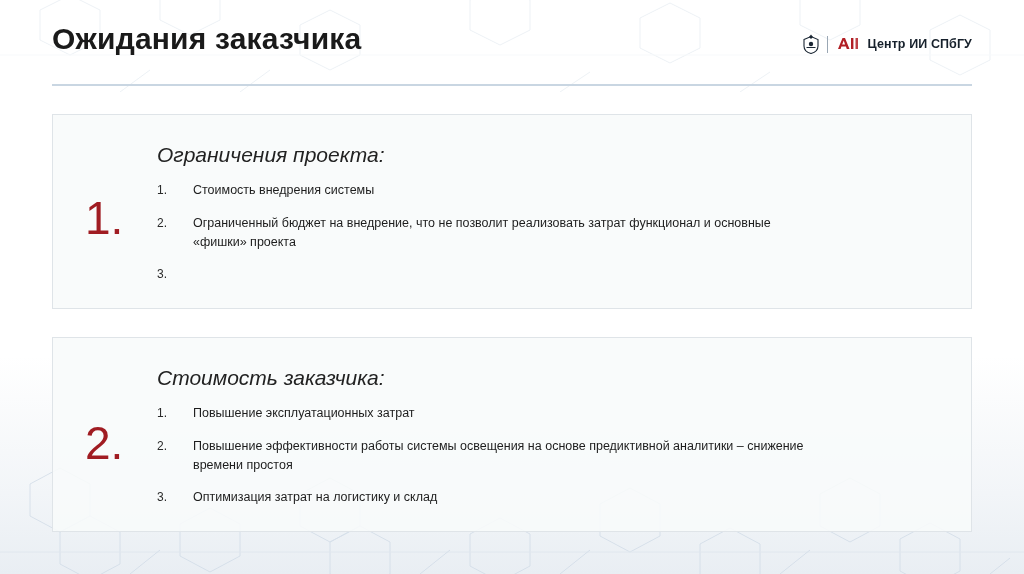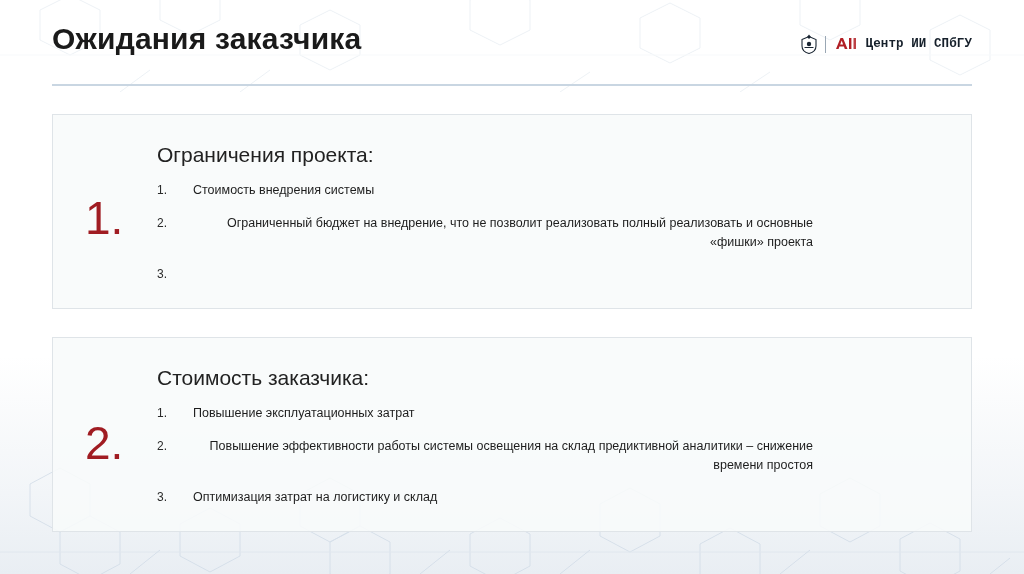--- a/index.html
+++ b/index.html
@@ -58,21 +58,20 @@
     color: #1a1a1a;
     letter-spacing: 0.2px;
   }
   .brand {
     position: absolute;
     right: 52px;
     top: 34px;
     display: flex;
     align-items: center;
     gap: 7px;
-    font-family: Liberation Mono, monospace;
   }
   .brand-emblem {
     width: 18px;
     height: 20px;
     display: block;
   }
   .brand-divider {
     width: 1px;
     height: 17px;
     background: #9aa7b4;
@@ -112,20 +111,21 @@
   #card-1 .card-number { top: 80px; }
   #card-2 .card-number { top: 82px; }
 
   .card-heading {
     position: absolute;
     left: 104px;
     top: 28px;
     font-size: 21px;
     color: #222222;
     font-weight: normal;
+    font-style: italic;
   }
 
   .items {
     position: absolute;
     left: 104px;
     top: 66px;
     right: 40px;
   }
   .item {
     display: flex;
@@ -139,21 +139,20 @@
     font-size: 12px;
     color: #2a2a2a;
     line-height: 1.45;
     padding-top: 1px;
   }
   .item-text {
     font-size: 12.5px;
     color: #1d1d1d;
     line-height: 1.5;
     max-width: 620px;
-    text-align: right;
   }
 </style>
 </head>
 <body>
 
 <div class="slide">
 
   <svg class="pattern-top" viewBox="0 0 1024 92" preserveAspectRatio="none">
     <g stroke="#dbe4ec" stroke-width="1" fill="none">
       <path d="M40 10 L70 -5 L100 10 L100 40 L70 55 L40 40 Z"></path>
@@ -214,39 +213,39 @@
   <div class="card" id="card-1">
     <div class="card-number">1.</div>
     <div class="card-heading">Ограничения проекта:</div>
     <div class="items">
       <div class="item">
         <div class="item-num">1.</div>
         <div class="item-text">Стоимость внедрения системы</div>
       </div>
       <div class="item">
         <div class="item-num">2.</div>
-        <div class="item-text">Ограниченный бюджет на внедрение, что не позволит реализовать полный реализовать и основные «фишки» проекта</div>
+        <div class="item-text">Ограниченный бюджет на внедрение, что не позволит реализовать затрат функционал и основные «фишки» проекта</div>
       </div>
       <div class="item">
         <div class="item-num">3.</div>
       </div>
     </div>
   </div>
 
   <div class="card" id="card-2">
     <div class="card-number">2.</div>
     <div class="card-heading">Стоимость заказчика:</div>
     <div class="items">
       <div class="item">
         <div class="item-num">1.</div>
         <div class="item-text">Повышение эксплуатационных затрат</div>
       </div>
       <div class="item">
         <div class="item-num">2.</div>
-        <div class="item-text">Повышение эффективности работы системы освещения на склад предиктивной аналитики – снижение времени простоя</div>
+        <div class="item-text">Повышение эффективности работы системы освещения на основе предиктивной аналитики – снижение времени простоя</div>
       </div>
       <div class="item">
         <div class="item-num">3.</div>
         <div class="item-text">Оптимизация затрат на логистику и склад</div>
       </div>
     </div>
   </div>
 
 </div>
 

